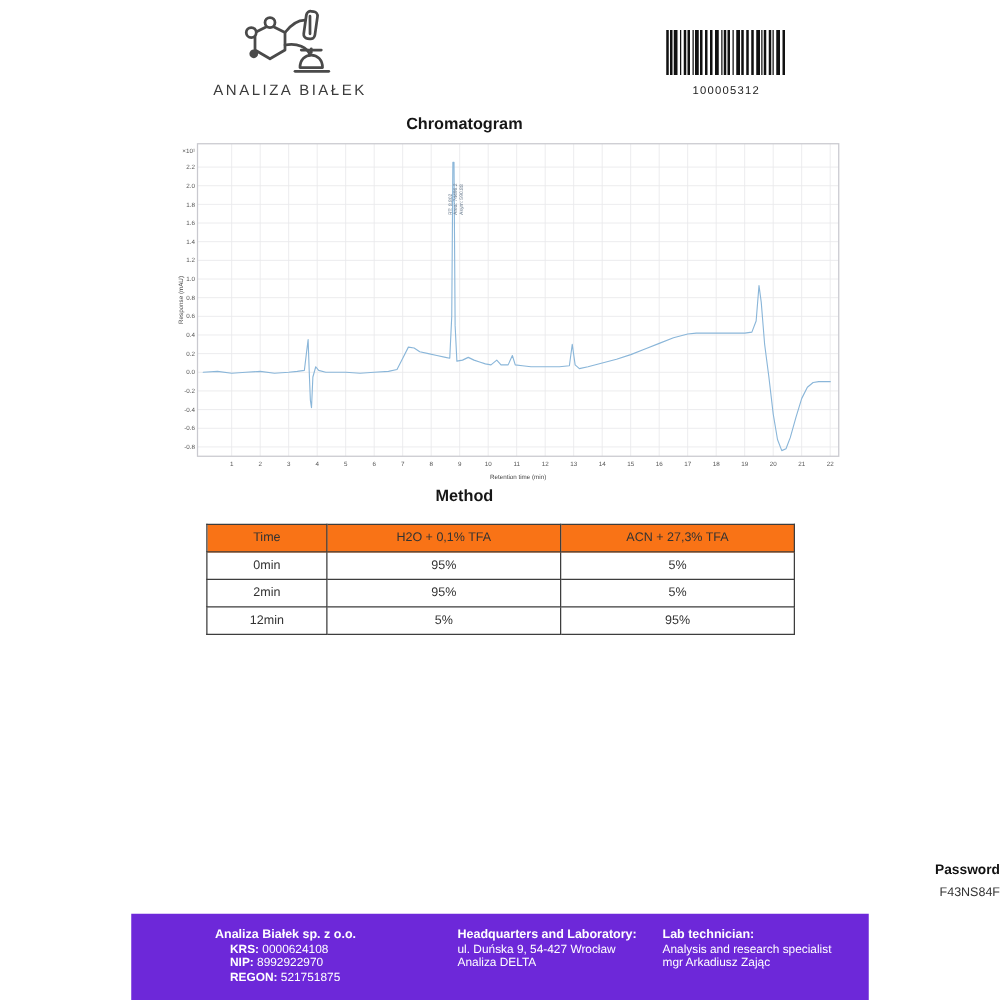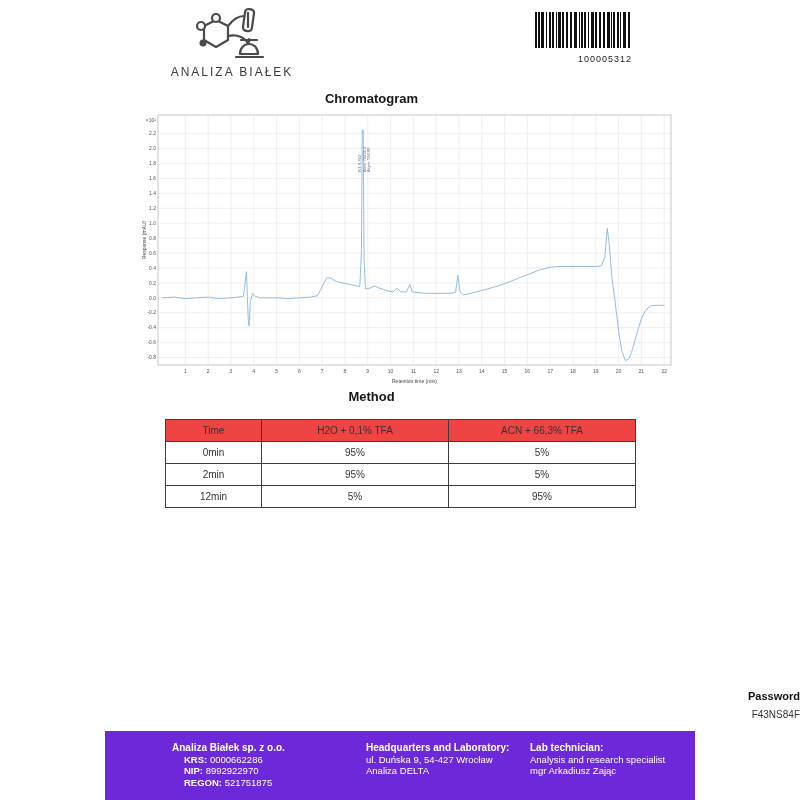--- a/index.html
+++ b/index.html
@@ -5,32 +5,32 @@
   html,body{margin:0;padding:0;}
   body{
     width:800px;height:800px;position:relative;background:#ffffff;
     font-family:"Liberation Sans",sans-serif;color:#222;overflow:hidden;
   }
   
   .logo{position:absolute;left:158px;top:6px;width:148px;text-align:center;}
   .logo svg{display:block;margin:0 auto;}
   .logo-text{font-size:12px;letter-spacing:2px;color:#3b3b3b;margin-top:3px;white-space:nowrap;}
   
-  .barcode-wrap{position:absolute;left:530px;top:12px;width:102px;text-align:right;}
+  .barcode-wrap{position:absolute;left:530px;top:24px;width:102px;text-align:center;}
   .barcode-value{font-size:9px;color:#222;margin-top:2px;letter-spacing:1px;}
   
   .section-title{position:absolute;left:0;width:743px;text-align:center;font-weight:bold;font-size:13px;color:#161616;}
   #chromatogram-title{top:91px;}
   #method-title{top:389px;}
   
   .chart-wrap{position:absolute;left:142px;top:107px;}
   
   .method-table{position:absolute;left:165px;top:419px;border-collapse:collapse;font-size:10px;color:#333;table-layout:fixed;}
   .method-table th,.method-table td{border:1px solid #3d3d3d;height:21px;text-align:center;font-weight:normal;padding:0;}
-  .method-table th{background:#ef4444;}
+  .method-table th{background:#f97316;}
   
   .password{position:absolute;top:690px;left:0;width:800px;text-align:right;}
   .password-label{font-weight:bold;font-size:11px;color:#111;}
   .password-value{font-size:10px;color:#333;margin-top:7px;}
   
   .footer{position:absolute;left:105px;top:731px;width:590px;height:69px;color:#fff;}
   .footer-col{position:absolute;top:11px;font-size:9.5px;line-height:11.5px;}
   .footer-col .head{font-weight:bold;font-size:10px;}
   .footer-col .bold{font-weight:bold;margin-left:12px;}
   #footer-col-company{left:67px;width:160px;}
@@ -185,21 +185,21 @@
 <table class="method-table" id="method-table">
   <colgroup>
       <col style="width:96px">
       <col style="width:187px">
       <col style="width:187px">
     </colgroup>
   <thead>
       <tr>
         <th>Time</th>
         <th>H2O + 0,1% TFA</th>
-        <th>ACN + 66,3% TFA</th>
+        <th>ACN + 27,3% TFA</th>
       </tr>
     </thead>
   <tbody>
       <tr>
         <td>0min</td>
         <td>95%</td>
         <td>5%</td>
       </tr>
       <tr>
         <td>2min</td>
@@ -215,21 +215,21 @@
 </table>
 
 <div class="password">
   <div class="password-label">Password</div>
   <div class="password-value">F43NS84F</div>
 </div>
 
 <div class="footer" id="footer" style="background: #6d28d9;">
   <div class="footer-col" id="footer-col-company">
     <div class="head">Analiza Białek sp. z o.o.</div>
-    <div><span class="bold">KRS:</span> <span>0000662286</span></div>
+    <div><span class="bold">KRS:</span> <span>0000624108</span></div>
     <div><span class="bold">NIP:</span> <span>8992922970</span></div>
     <div><span class="bold">REGON:</span> <span>521751875</span></div>
   </div>
   <div class="footer-col" id="footer-col-hq">
     <div class="head">Headquarters and Laboratory:</div>
     <div>ul. Duńska 9, 54-427 Wrocław</div>
     <div>Analiza DELTA</div>
   </div>
   <div class="footer-col" id="footer-col-tech">
     <div class="head">Lab technician:</div>

